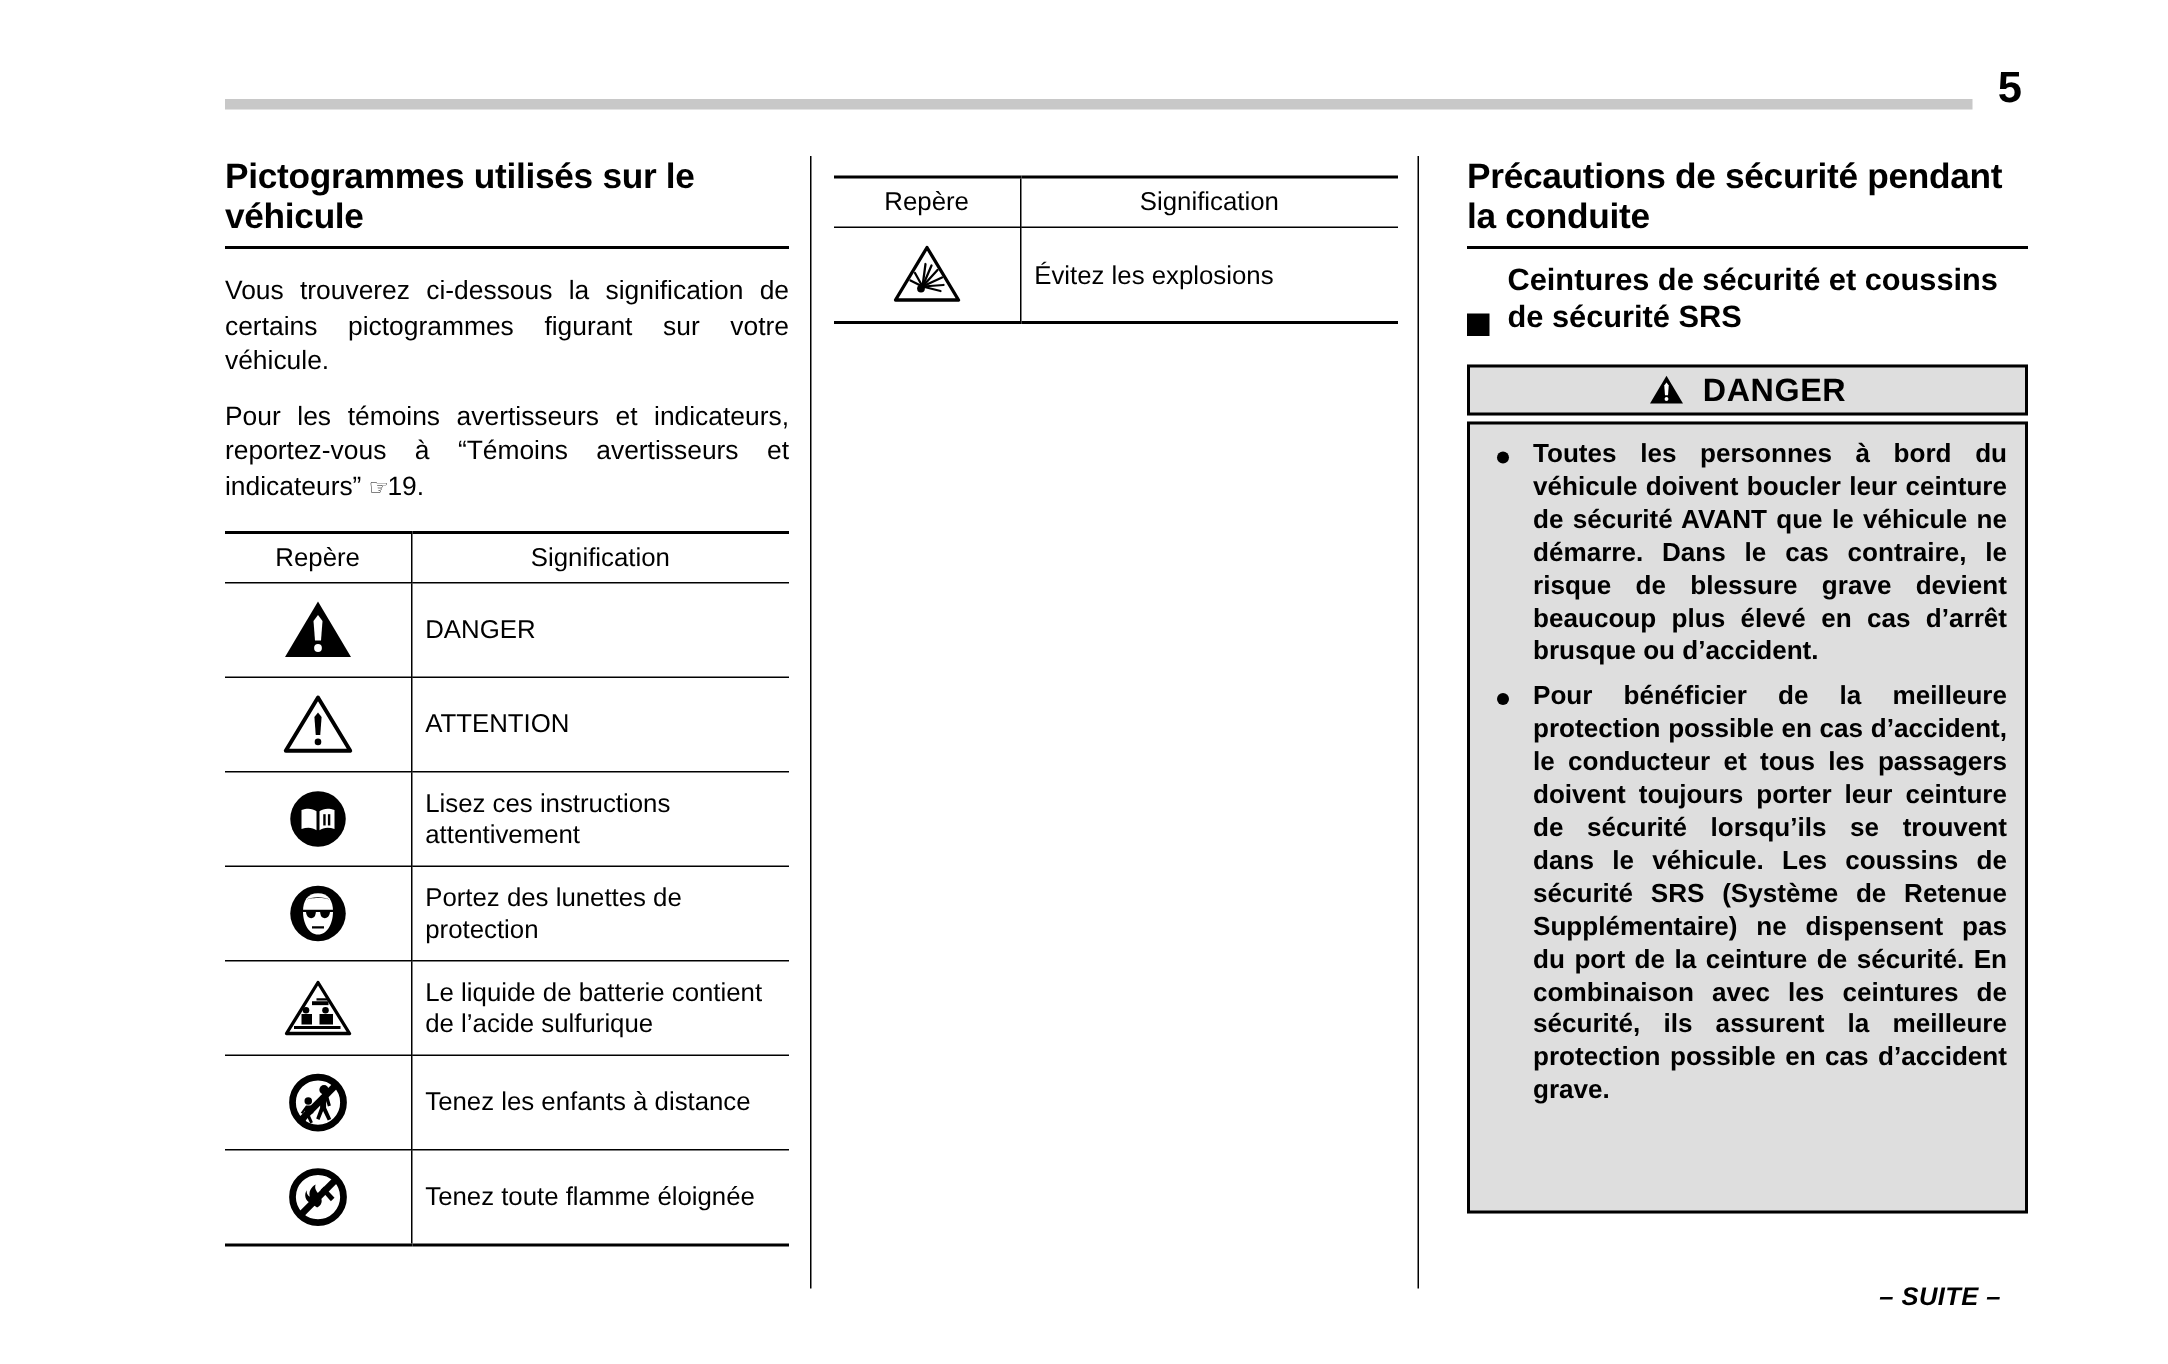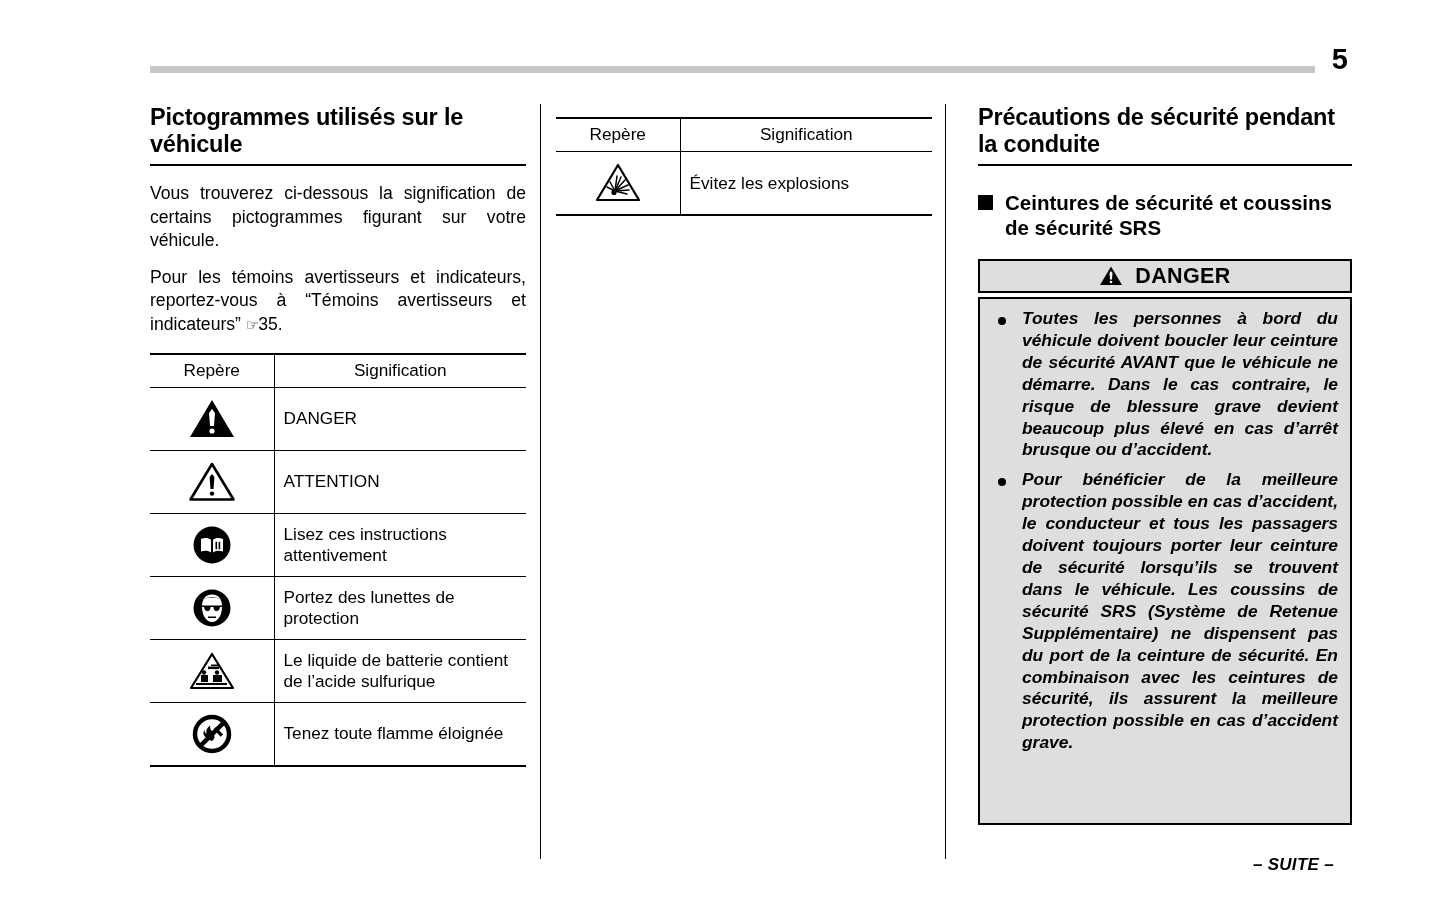--- a/index.html
+++ b/index.html
@@ -72,23 +72,23 @@
   h1.sec-title {
     margin: 0;
     padding: 0 0 6px 0;
     font-size: 23.5px;
     font-weight: bold;
     line-height: 27px;
     letter-spacing: -0.2px;
     border-bottom: 2.5px solid #000;
   }
   .sub-head {
-    margin: 24px 0 0 0;
+    margin: 8px 0 0 0;
     display: flex;
-    align-items: flex-start;
+    align-items: flex-end;
     font-size: 20.5px;
     font-weight: bold;
     line-height: 25px;
   }
   .sub-head .bullet-sq {
     width: 15px;
     height: 15px;
     background: #000;
     flex: 0 0 auto;
     margin: 5px 12px 0 0;
@@ -181,21 +181,20 @@
     background: #000;
     margin: 9px 16px 0 6px;
   }
   .danger-item .dtext {
     flex: 1 1 auto;
     font-size: 17.4px;
     font-weight: bold;
     line-height: 21.9px;
     text-align: justify;
     text-align-last: left;
-    font-style: italic;
   }
   .danger-cont {
     margin: 0 0 0 30px;
     font-size: 17.4px;
     font-weight: bold;
     line-height: 21.9px;
     text-align: justify;
     text-align-last: left;
   }
 
@@ -227,21 +226,21 @@
 
   <div class="col-divider div-1"></div>
   <div class="col-divider div-2"></div>
 
   <div class="col col-left">
 
     <h1 class="sec-title">Pictogrammes utilisés sur le véhicule</h1>
 
     <p class="body-par first">Vous trouverez ci-dessous la signification de certains pictogrammes figurant sur votre véhicule.</p>
 
-    <p class="body-par"><span>Pour les témoins avertisseurs et indicateurs, reportez-vous à “Témoins avertisseurs et indicateurs”</span> <span class="ptr">☞</span><span>35.</span></p>
+    <p class="body-par"><span>Pour les témoins avertisseurs et indicateurs, reportez-vous à “Témoins avertisseurs et indicateurs”</span> <span class="ptr">☞</span><span>19.</span></p>
 
     <table class="picto">
       <colgroup>
           <col class="c-mark">
           <col class="c-mean">
         </colgroup>
       <thead>
         <tr>
           <th class="mark-h">Repère</th>
           <th>Signification</th>
@@ -306,20 +305,35 @@
               <path d="M13 24 L20 24 L20 31 L13 31 Z" fill="#000"></path>
               <circle cx="16" cy="21.5" r="2.2" fill="#000"></circle>
               <path d="M25 24 L34 24 L34 31 L25 31 Z" fill="#000"></path>
               <circle cx="29" cy="21.5" r="2.2" fill="#000"></circle>
               <rect x="8" y="32" width="31" height="2" fill="#000"></rect>
             </svg>
           </td>
           <td class="mean">Le liquide de batterie contient de l’acide sulfurique</td>
         </tr>
 
+        <tr>
+          <td class="mark">
+            <svg class="ico" width="44" height="44" viewBox="0 0 44 44">
+              <circle cx="22" cy="22" r="17" fill="none" stroke="#000" stroke-width="4.5"></circle>
+              <g fill="#000">
+                <circle cx="26" cy="13.5" r="3.1"></circle>
+                <path d="M24.2 17 L28.6 17 L30.6 24 L28.6 24.6 L27.4 21 L27.4 25.5 L30.8 33 L28.5 34 L25.4 27.6 L23 33.6 L20.8 32.6 L23.4 25.5 L23.4 21.4 L21.6 24.6 L19.8 23.6 Z"></path>
+                <circle cx="15.5" cy="21" r="2.5"></circle>
+                <path d="M14 24 L17.5 24 L19 29 L17.3 29.6 L16.4 27 L16.4 30.2 L18.6 35.2 L16.8 36 L14.8 31.6 L13 36.2 L11.2 35.4 L13.2 30.2 L13.2 27.4 L12 29.6 L10.5 28.8 Z"></path>
+              </g>
+              <rect x="20" y="5" width="4.5" height="34" fill="#000" transform="rotate(45 22 22)"></rect>
+            </svg>
+          </td>
+          <td class="mean">Tenez les enfants à distance</td>
+        </tr>
 
         <tr>
           <td class="mark">
             <svg class="ico" width="44" height="44" viewBox="0 0 44 44">
               <circle cx="22" cy="22" r="17" fill="none" stroke="#000" stroke-width="4.5"></circle>
               <g fill="#000">
                 <path d="M17 26 C13.5 24.5 12.5 20.5 14.5 17.5 C14.2 20 15.6 21.3 16.6 21.8 C15.6 18.5 17.4 15.2 20.4 13.6 C19.4 16.8 21.4 18.2 22.4 20 C23.2 21.4 23 23.6 21.6 25.2 C22.8 24.8 23.6 23.6 23.8 22.4 C25.4 25 24 28 21.4 29 Z"></path>
                 <path d="M26 15 L33 22.5 L30.6 24.8 L23.8 17.2 Z"></path>
               </g>
               <rect x="20" y="5" width="4.5" height="34" fill="#000" transform="rotate(45 22 22)"></rect>

